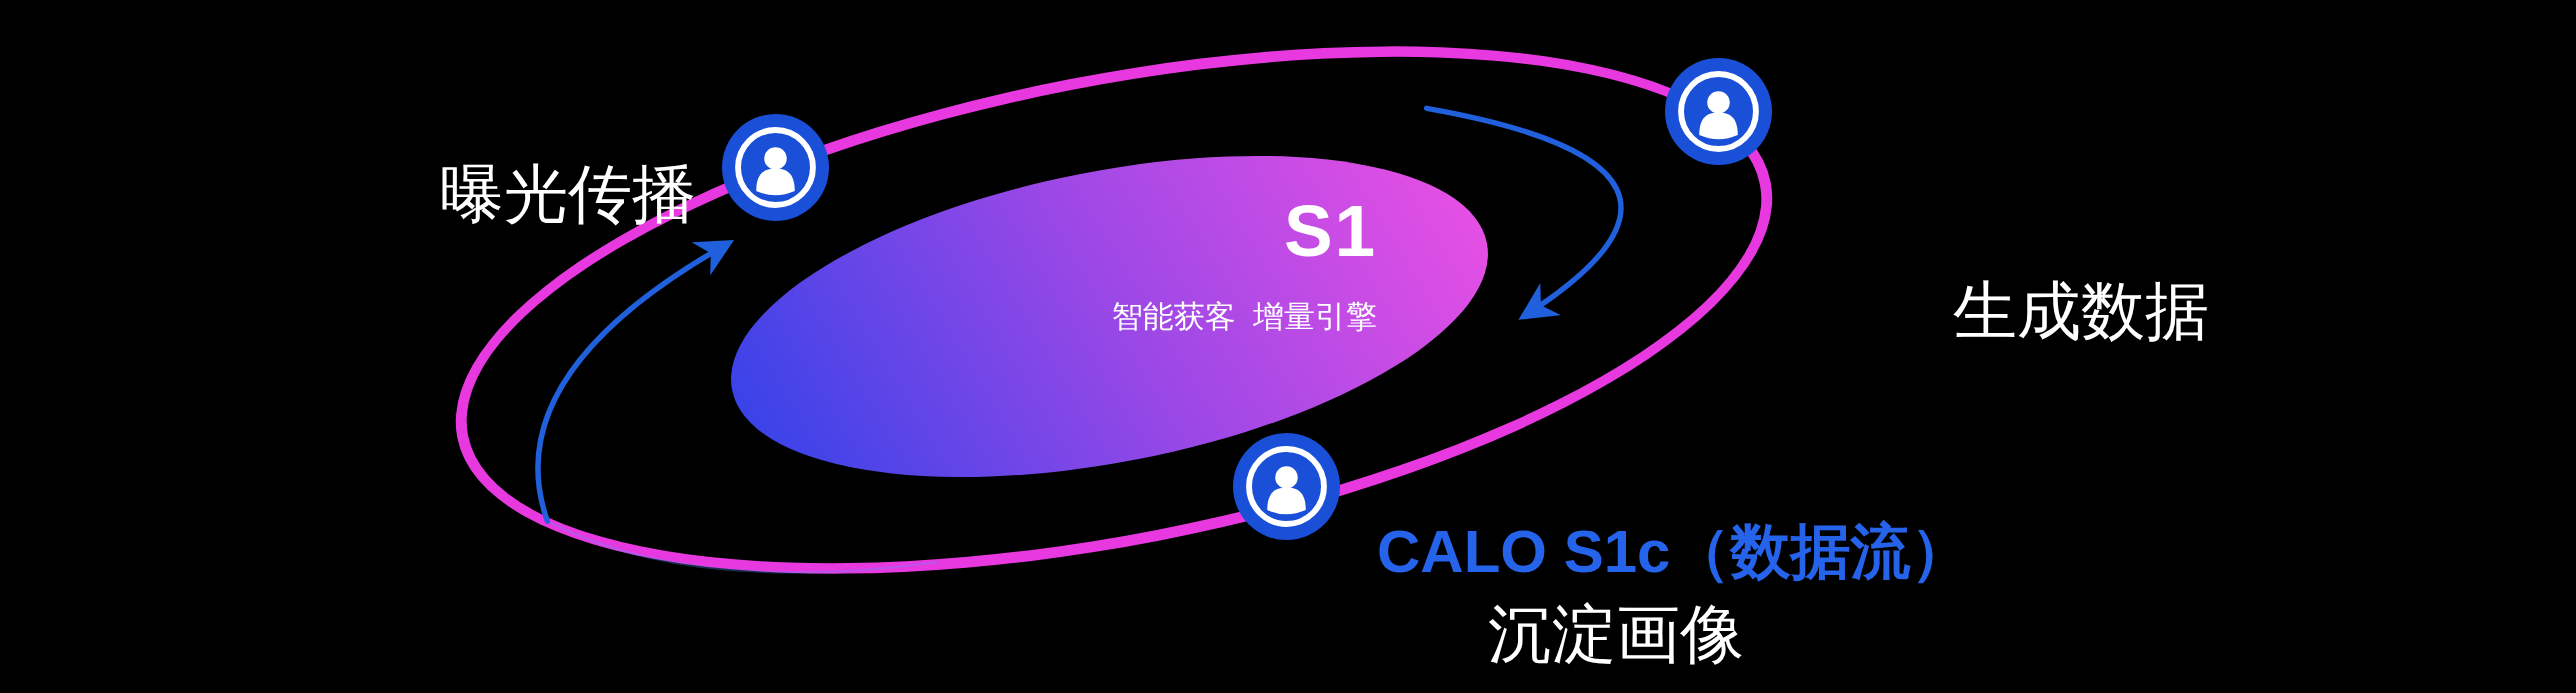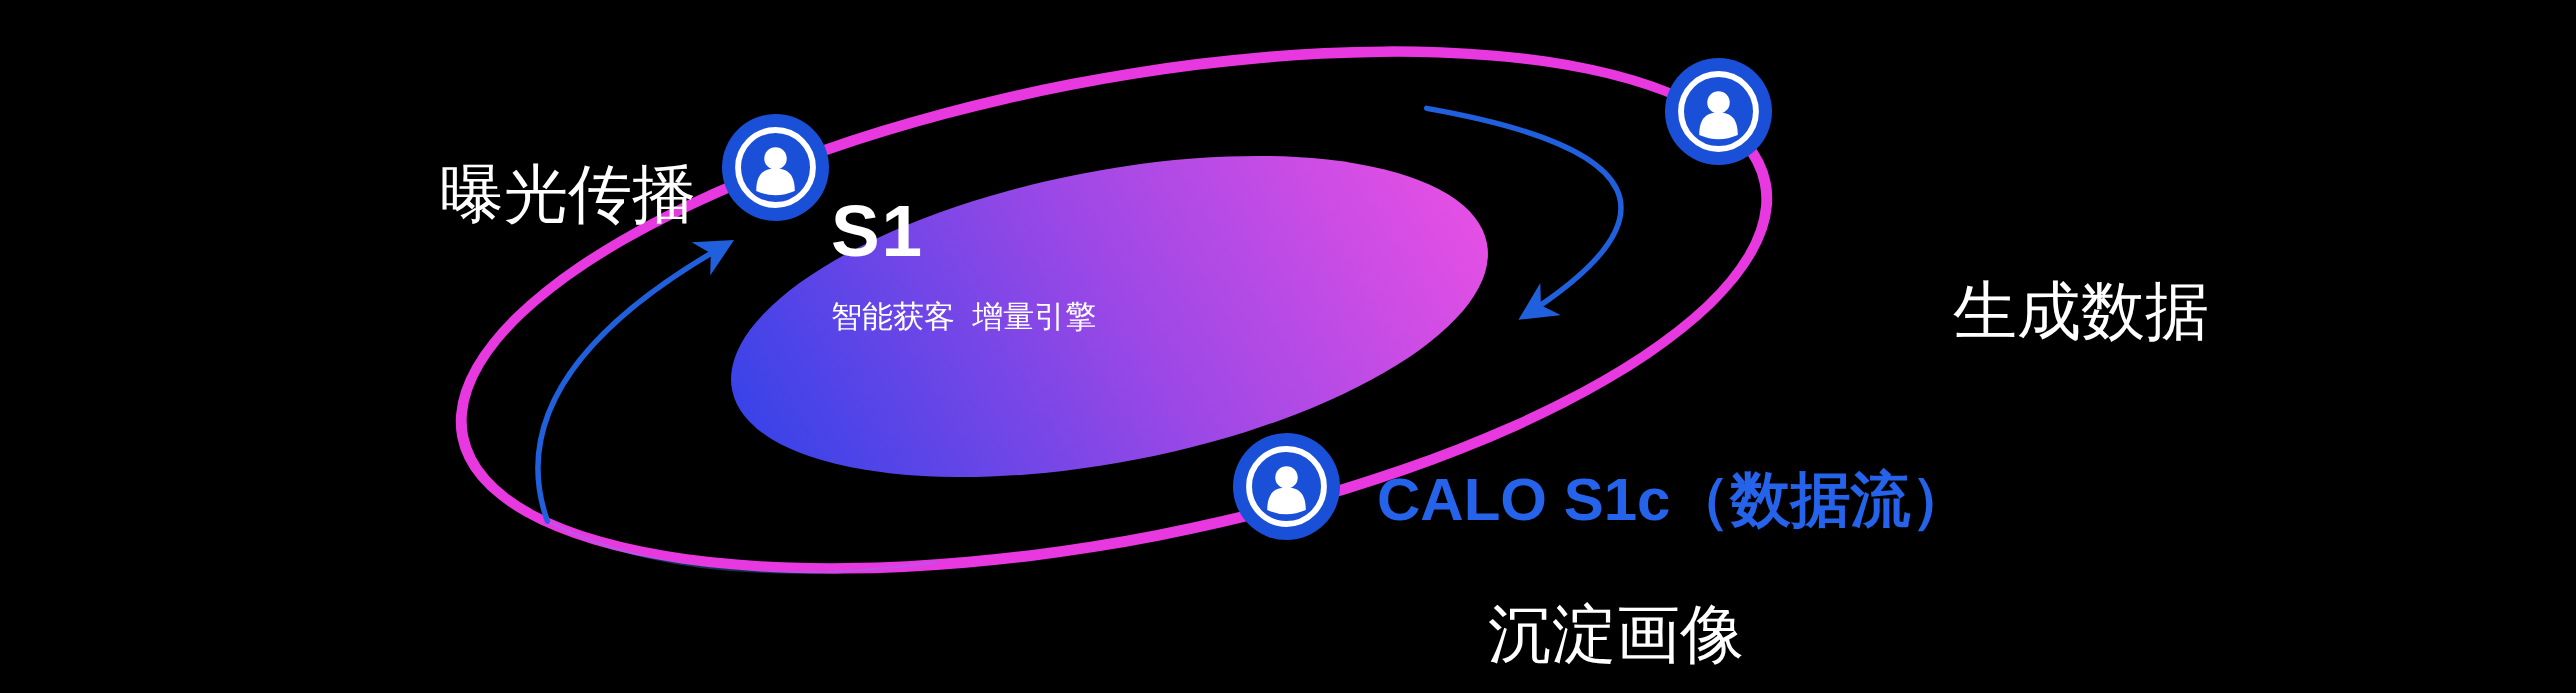--- a/index.html
+++ b/index.html
@@ -29,21 +29,21 @@
     left: 725px; top: 171px;
     width: 769px; height: 291px;
     border-radius: 50%;
     transform: rotate(-11deg);
     background: linear-gradient(70deg, #3a43e8 6%, #9c48e6 52%, #e44fe4 94%);
   }
   .core-text {
     position: absolute;
     left: 831px; top: 193px;
     width: 546px;
-    text-align: left;
+    text-align: right;
     color: #fff;
     z-index: 5;
   }
   .core-title { font-size: 73px; font-weight: 700; line-height: 1.05; letter-spacing: 1.8px; }
   .core-subtitle { font-size: 31px; font-weight: 500; margin-top: 26px; white-space: pre; }
 
   
   .arrows {
     position: absolute;
     left: 0; top: 0;
@@ -66,21 +66,21 @@
   .label {
     position: absolute;
     color: #2563eb;
     font-size: 60px;
     font-weight: 600;
     white-space: nowrap;
     z-index: 7;
   }
   .label-a { left: 49px;   top: 36px; }
   .label-b { left: 1819px; top: 77px; }
-  .label-c { left: 1377px; top: 460px; }
+  .label-c { left: 1377px; top: 512px; }
 
   .sublabel {
     position: absolute;
     color: #ffffff;
     font-size: 64px;
     font-weight: 500;
     white-space: nowrap;
     z-index: 7;
   }
   .sublabel-a { left: 440px;  top: 151px; }

